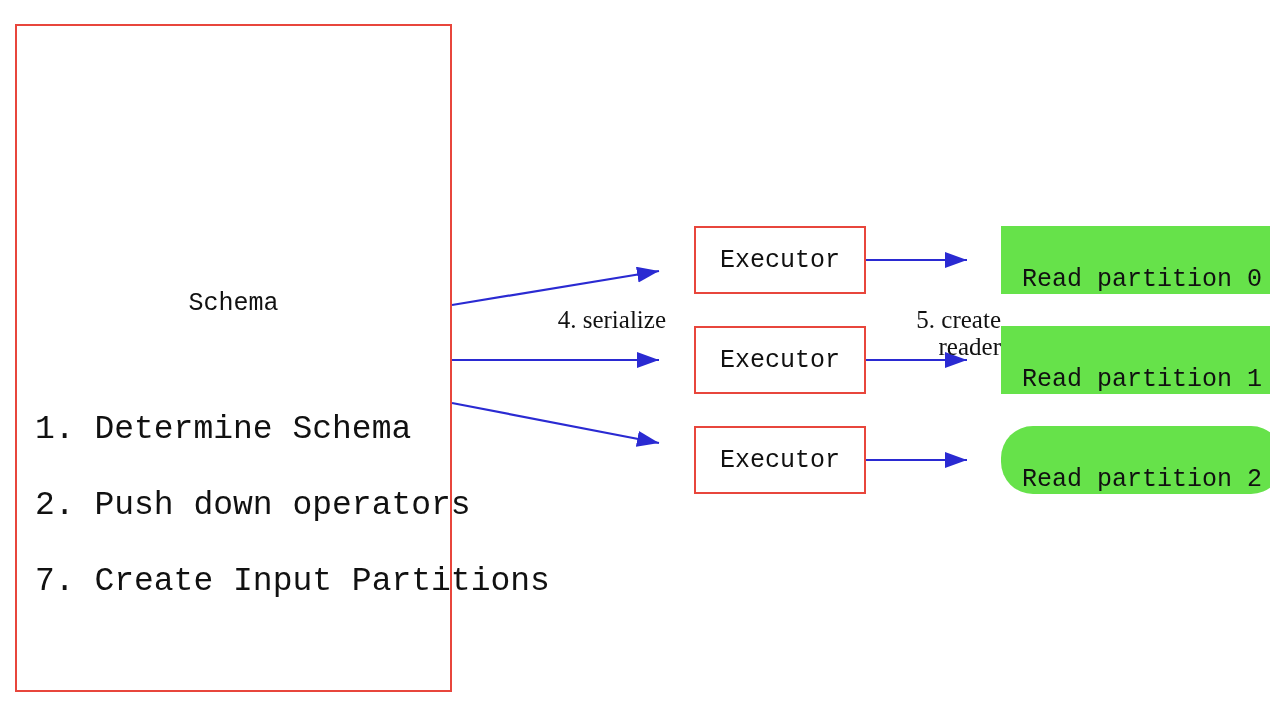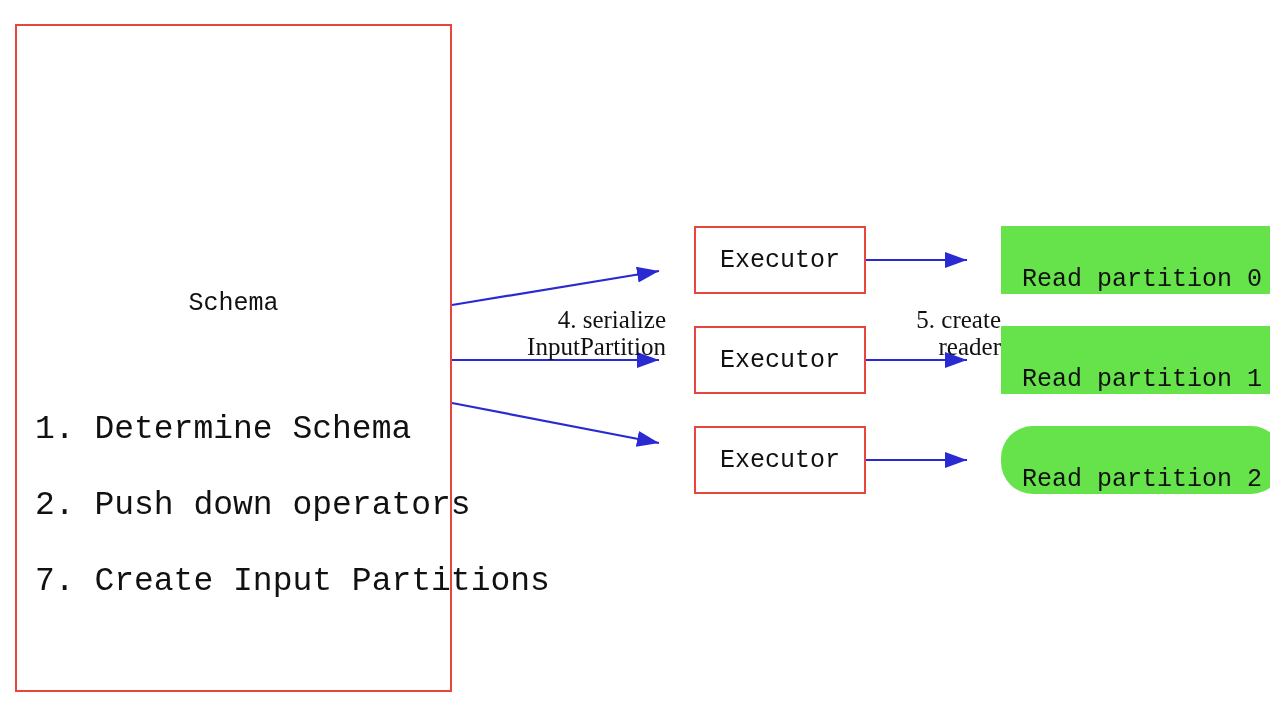--- a/index.html
+++ b/index.html
@@ -151,21 +151,20 @@
   </div>
   <div class="partition-box partition-1">
     <span>Read partition 1</span>
   </div>
   <div class="partition-box partition-2">
     <span>Read partition 2</span>
   </div>
 
   <div class="edge-label label-serialize">
     <div>4. serialize</div>
-    <div>InputPartition</div>
   </div>
 
   <div class="edge-label label-create-reader">
     <div>5. create</div>
     <div>reader</div>
   </div>
 
 </div>
 
 </body></html>

